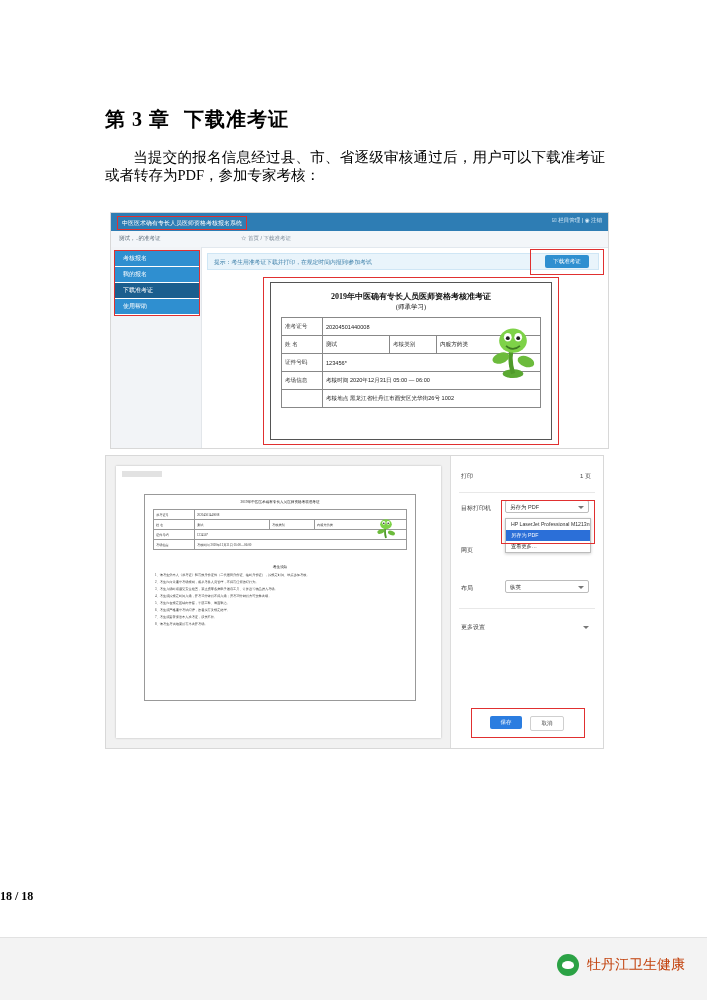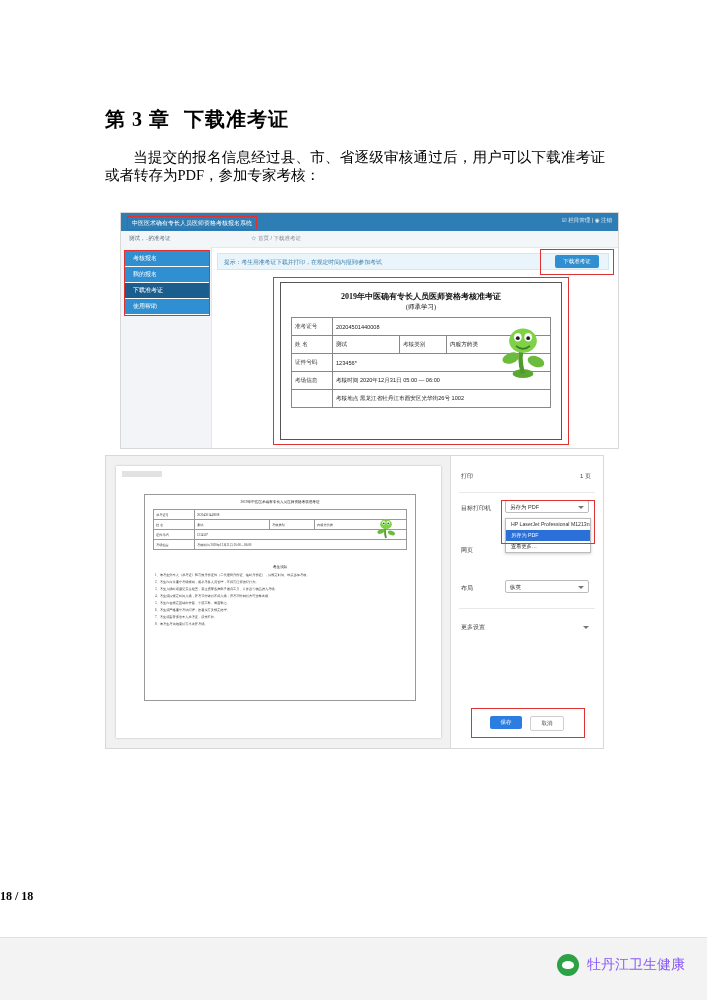--- a/index.html
+++ b/index.html
@@ -22,21 +22,21 @@
   }
   .chapter-title .num{padding:0 6px;}
   
   .para{
     position:absolute;left:105px;top:148px;width:500px;
     font-size:14.5px;line-height:18px;text-align:justify;
   }
   .para .indent{display:inline-block;width:28px;}
   
   .shot1{
-    position:absolute;left:120px;top:212px;width:497px;height:235px;
+    position:absolute;left:110px;top:212px;width:497px;height:235px;
     background:#ffffff;border:1px solid #d8d8d8;overflow:hidden;
   }
   .s1-topbar{
     position:absolute;left:0;top:0;width:100%;height:18px;
     background:#2e7db4;color:#fff;font-size:6px;
     font-family:"Liberation Sans", sans-serif;
   }
   .s1-logo{
     position:absolute;left:6px;top:3px;height:12px;line-height:12px;
     padding:0 4px;font-size:6px;color:#fff;white-space:nowrap;
@@ -203,21 +203,21 @@
   }
   .wechat .wicon{
     width:22px;height:22px;border-radius:50%;background:#2ba245;
     position:relative;margin-right:8px;
   }
   .wechat .wicon:before{
     content:"";position:absolute;left:5px;top:7px;width:12px;height:8px;
     background:#fff;border-radius:50% 50% 45% 45%;
   }
   .wechat .wtext{
-    font-size:14px;color:#8b5cf6;font-family:Liberation Serif, serif;
+    font-size:14px;color:#c2410c;font-family:Liberation Serif, serif;
   }
 </style>
 </head>
 <body>
 
 <div class="page">
 
   <div class="chapter-title">
     <span>第</span><span class="num">3</span><span>章</span>
     <span style="padding-left:8px">下载准考证</span>

